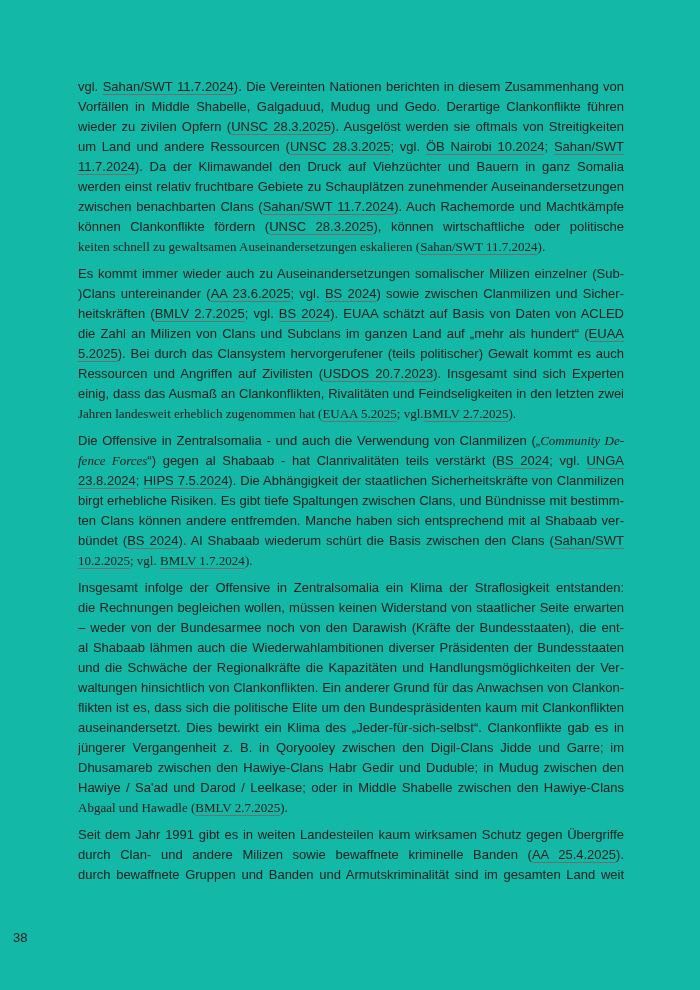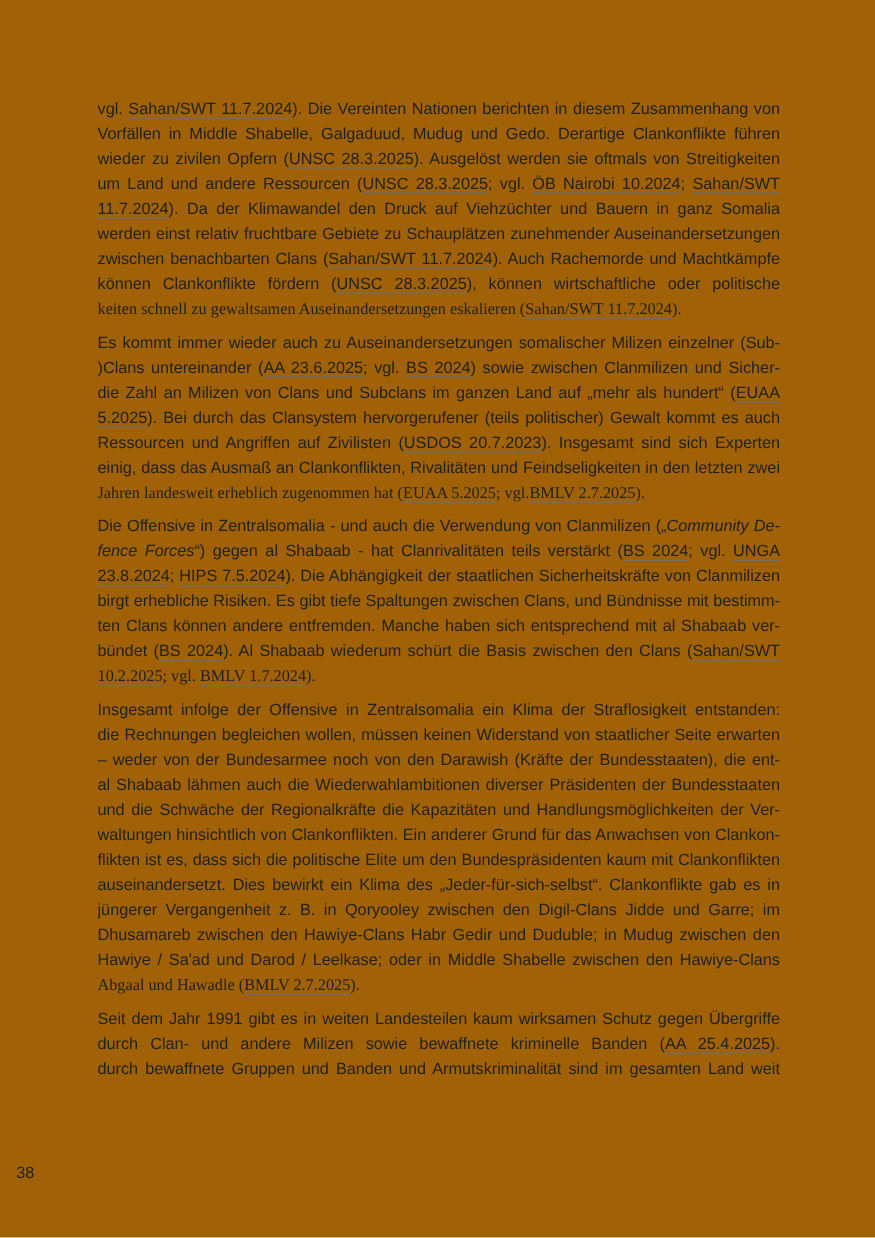--- a/index.html
+++ b/index.html
@@ -1,20 +1,20 @@
 <!DOCTYPE html>
 <html><head>
 <meta charset="utf-8">
 <style>
   html, body { margin: 0; padding: 0; background: #ffffff; }
   .page {
     position: relative;
     width: 700px;
     height: 990px;
-    background: #a16207;
+    background: #14b8a6;
     font-family: "Liberation Sans", "DejaVu Sans", sans-serif;
     color: #212121;
     overflow: hidden;
   }
   .content {
     position: absolute;
     left: 78px;
     top: 77px;
     width: 546px;
   }
@@ -28,21 +28,21 @@
     overflow: hidden;
     white-space: normal;
   }
   .line.lastline { text-align-last: left; font-family: Liberation Serif, serif; }
   .cite {
     text-decoration: underline;
     text-decoration-color: #6e6e6e;
     text-decoration-thickness: 1px;
     text-underline-offset: 3px;
   }
-  .ital { font-style: italic; }
+  .ital { font-style: italic; font-family: Liberation Serif, serif; }
   .footer {
     position: absolute;
     top: 930px;
     left: 13px;
     width: 700px;
     font-size: 13px;
     color: #212121;
   }
 </style>
 </head>
@@ -57,20 +57,21 @@
         <div class="line"><span class="plain">um Land und andere Ressourcen (</span><span class="cite">UNSC 28.3.2025</span><span class="plain">; vgl. </span><span class="cite">ÖB Nairobi 10.2024</span><span class="plain">; </span><span class="cite">Sahan/SWT</span></div>
         <div class="line"><span class="cite">11.7.2024</span><span class="plain">). Da der Klimawandel den Druck auf Viehzüchter und Bauern in ganz Somalia erhöht,</span></div>
         <div class="line"><span class="plain">werden einst relativ fruchtbare Gebiete zu Schauplätzen zunehmender Auseinandersetzungen</span></div>
         <div class="line"><span class="plain">zwischen benachbarten Clans (</span><span class="cite">Sahan/SWT 11.7.2024</span><span class="plain">). Auch Rachemorde und Machtkämpfe</span></div>
         <div class="line"><span class="plain">können Clankonflikte fördern (</span><span class="cite">UNSC 28.3.2025</span><span class="plain">), können wirtschaftliche oder politische Streitig-</span></div>
         <div class="line lastline"><span class="plain">keiten schnell zu gewaltsamen Auseinandersetzungen eskalieren (</span><span class="cite">Sahan/SWT 11.7.2024</span><span class="plain">).</span></div>
       </div>
       <div class="para">
         <div class="line"><span class="plain">Es kommt immer wieder auch zu Auseinandersetzungen somalischer Milizen einzelner (Sub-</span></div>
         <div class="line"><span class="plain">)Clans untereinander (</span><span class="cite">AA 23.6.2025</span><span class="plain">; vgl. </span><span class="cite">BS 2024</span><span class="plain">) sowie zwischen Clanmilizen und Sicher-</span></div>
+        <div class="line"><span class="plain">heitskräften (</span><span class="cite">BMLV 2.7.2025</span><span class="plain">; vgl. </span><span class="cite">BS 2024</span><span class="plain">). EUAA schätzt auf Basis von Daten von ACLED</span></div>
         <div class="line"><span class="plain">die Zahl an Milizen von Clans und Subclans im ganzen Land auf „mehr als hundert“ (</span><span class="cite">EUAA</span></div>
         <div class="line"><span class="cite">5.2025</span><span class="plain">). Bei durch das Clansystem hervorgerufener (teils politischer) Gewalt kommt es auch zu</span></div>
         <div class="line"><span class="plain">Ressourcen und Angriffen auf Zivilisten (</span><span class="cite">USDOS 20.7.2023</span><span class="plain">). Insgesamt sind sich Experten</span></div>
         <div class="line"><span class="plain">einig, dass das Ausmaß an Clankonflikten, Rivalitäten und Feindseligkeiten in den letzten zwei</span></div>
         <div class="line lastline"><span class="plain">Jahren landesweit erheblich zugenommen hat (</span><span class="cite">EUAA 5.2025</span><span class="plain">; vgl.</span><span class="cite">BMLV 2.7.2025</span><span class="plain">).</span></div>
       </div>
       <div class="para">
         <div class="line"><span class="plain">Die Offensive in Zentralsomalia - und auch die Verwendung von Clanmilizen („</span><span class="ital">Community De-</span></div>
         <div class="line"><span class="ital">fence Forces</span><span class="plain">“) gegen al Shabaab - hat Clanrivalitäten teils verstärkt (</span><span class="cite">BS 2024</span><span class="plain">; vgl. </span><span class="cite">UNGA</span></div>
         <div class="line"><span class="cite">23.8.2024</span><span class="plain">; </span><span class="cite">HIPS 7.5.2024</span><span class="plain">). Die Abhängigkeit der staatlichen Sicherheitskräfte von Clanmilizen</span></div>

